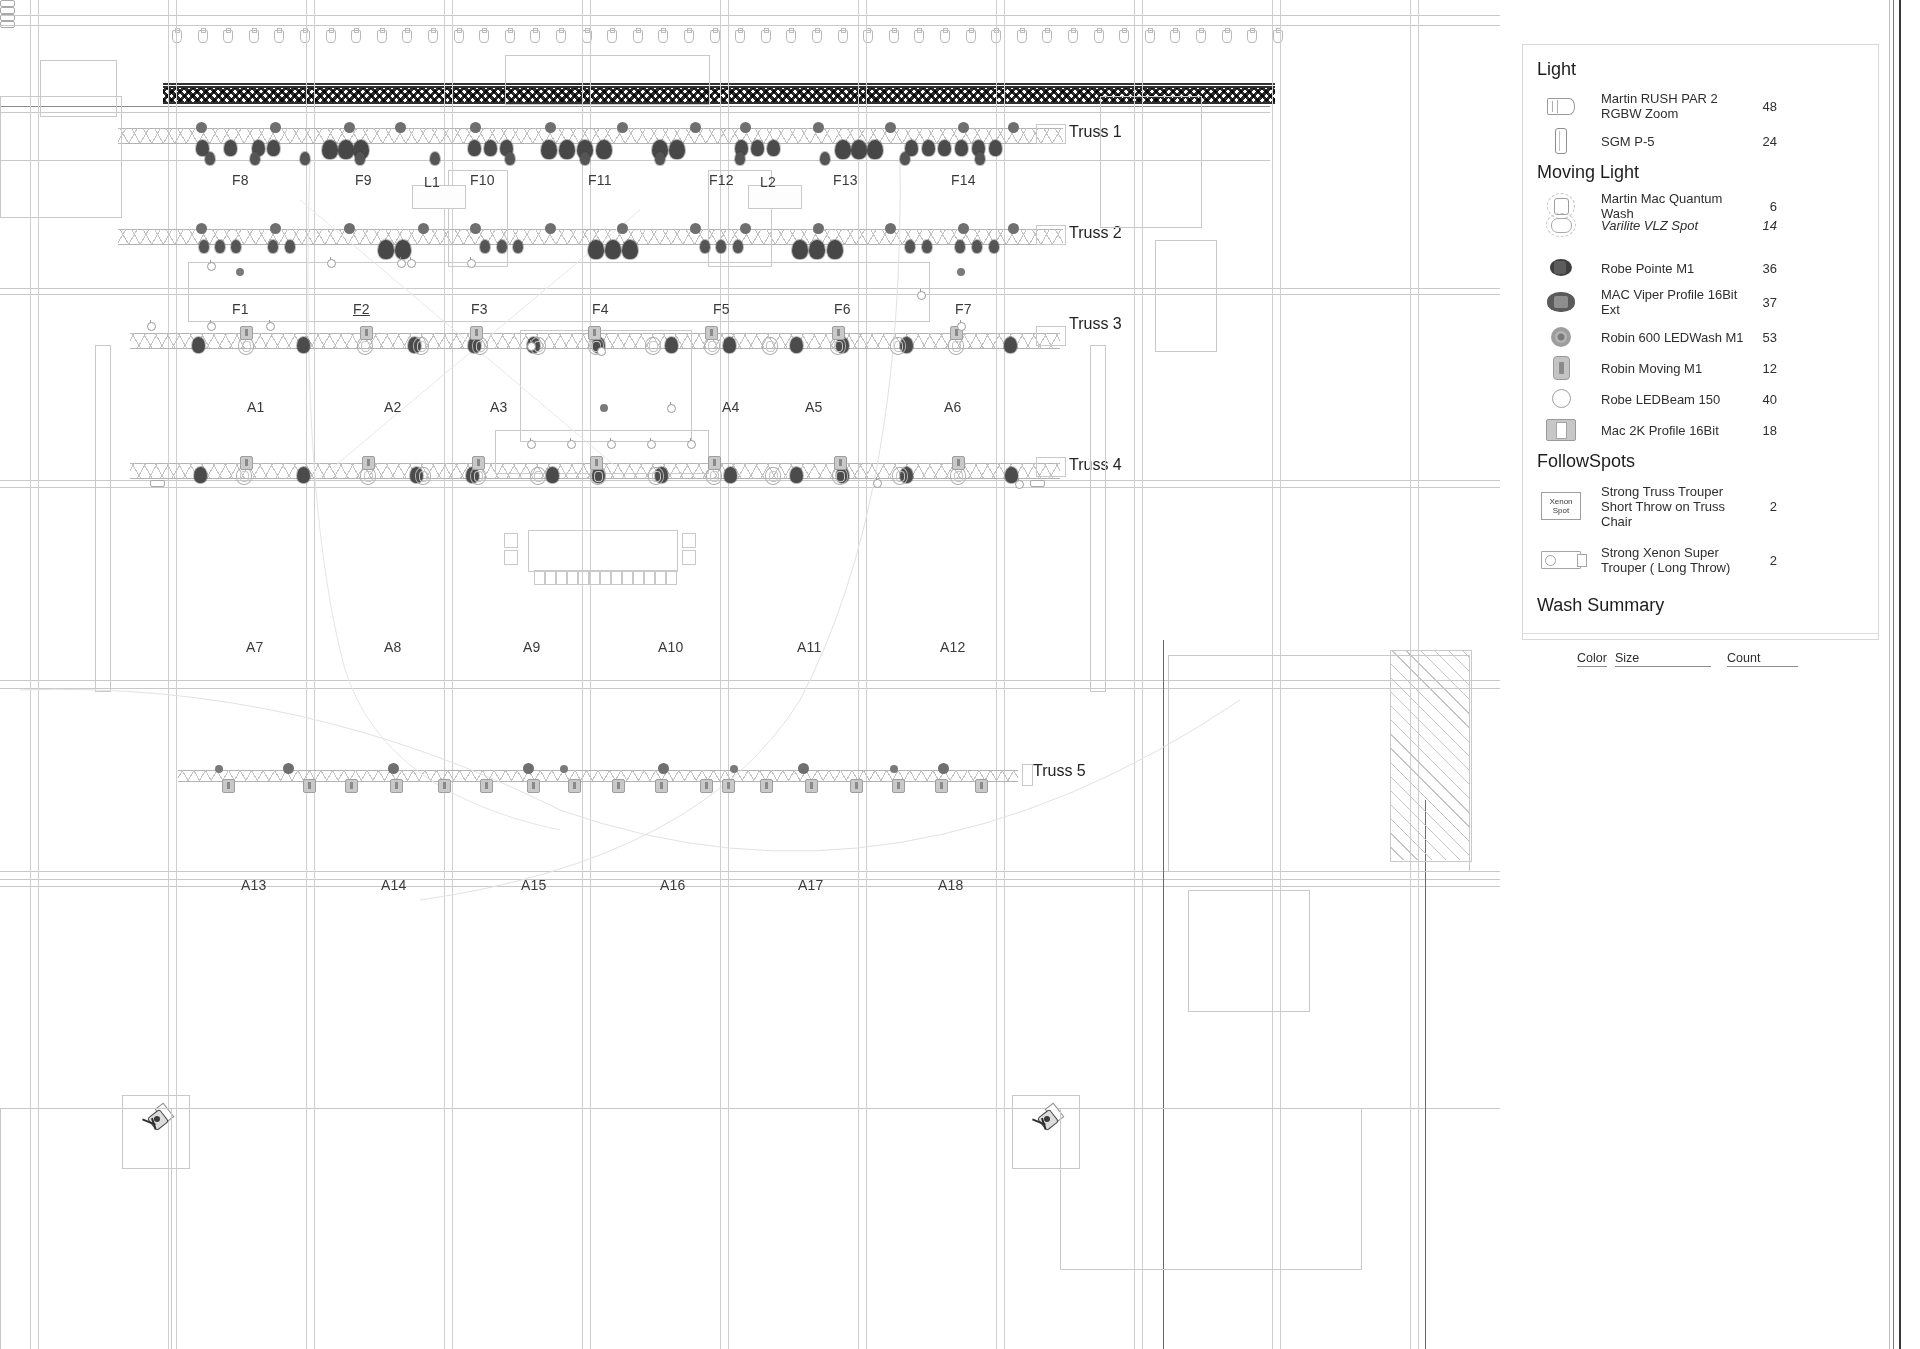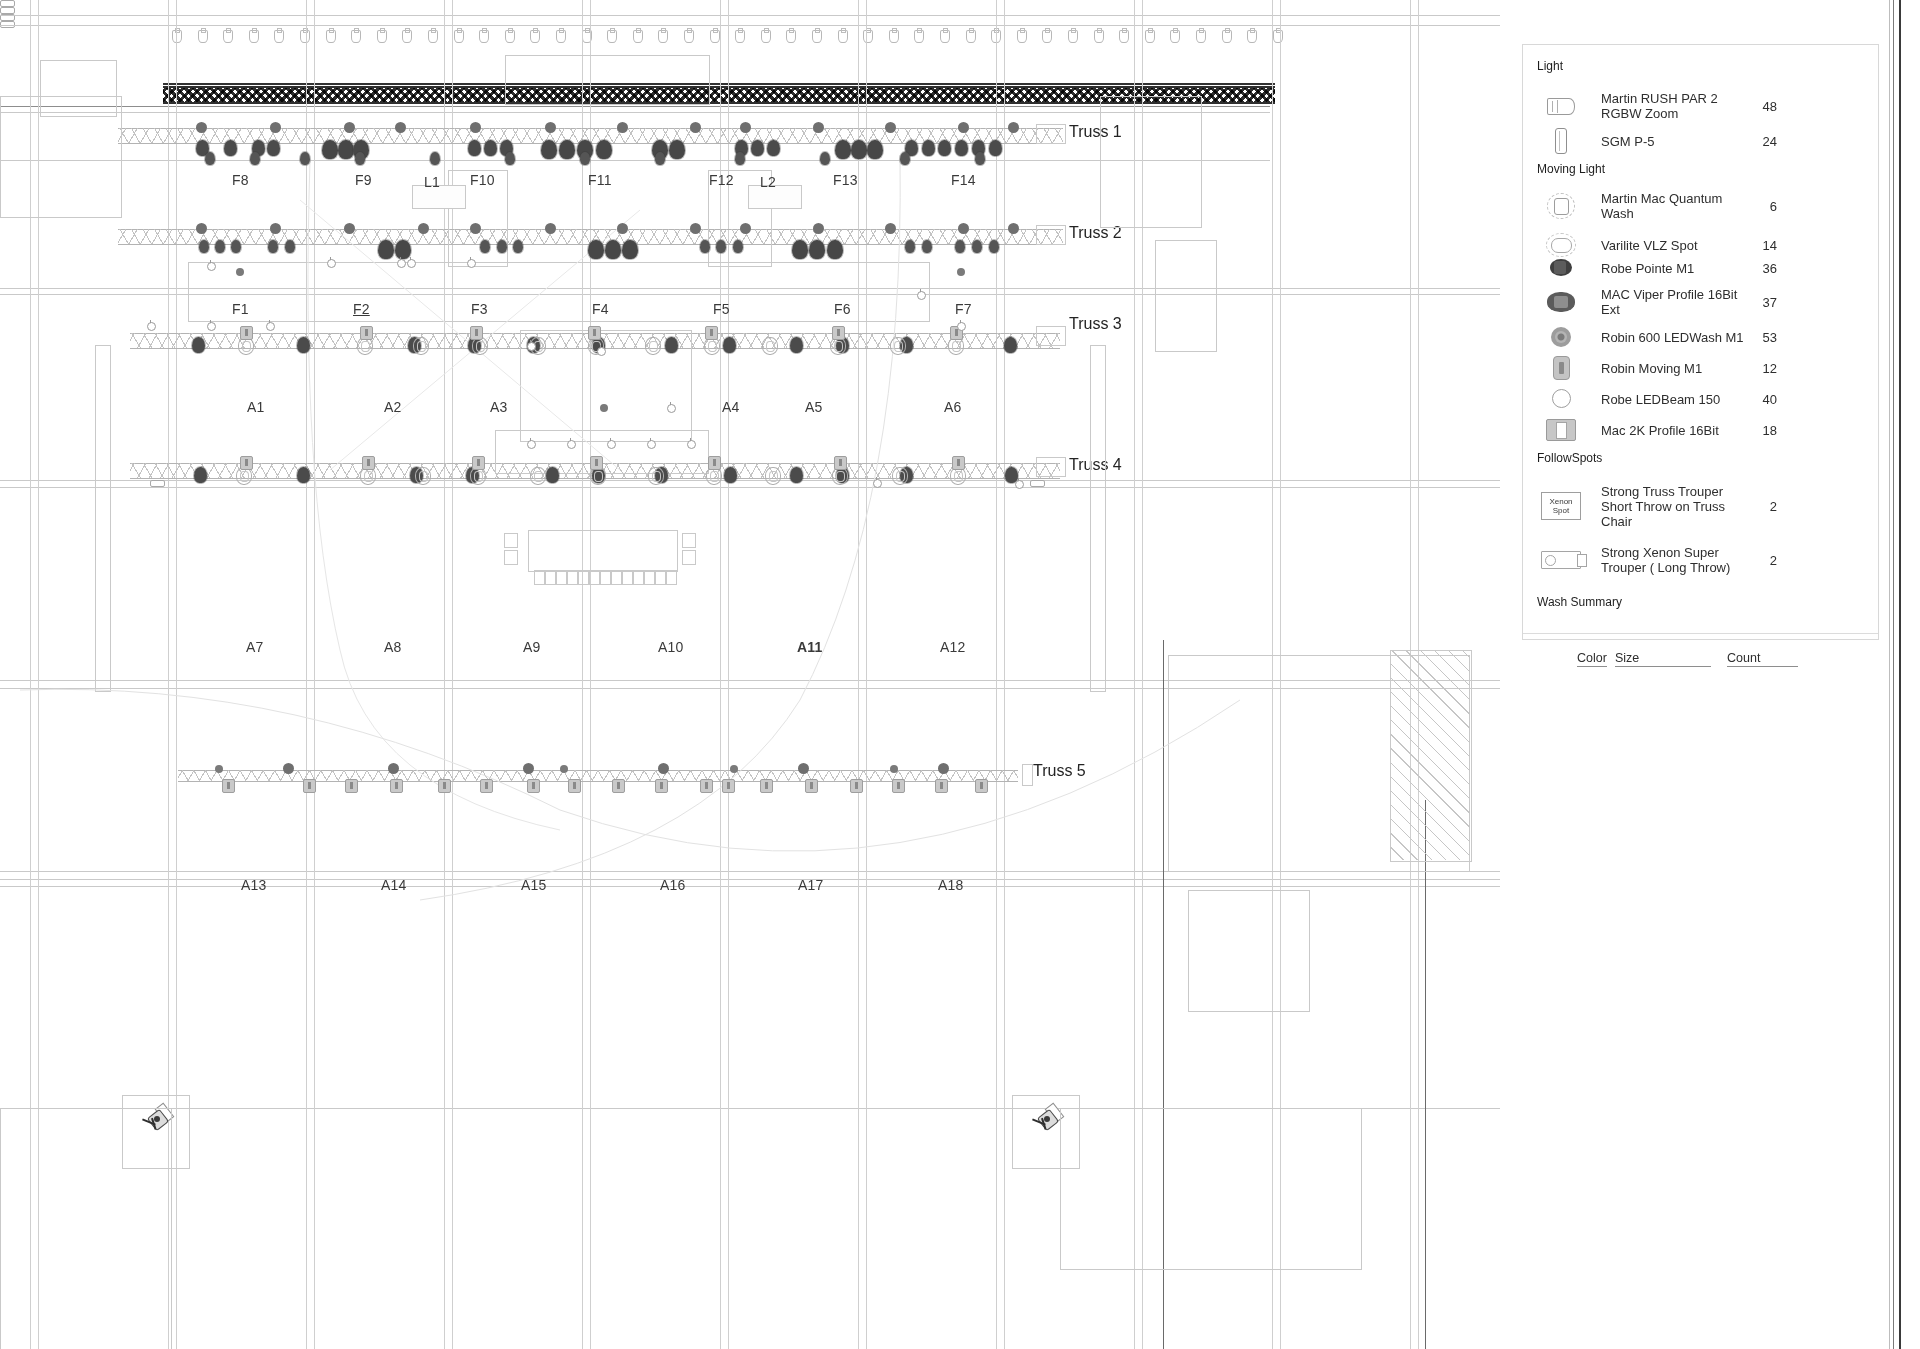--- a/index.html
+++ b/index.html
@@ -64,21 +64,21 @@
   
   .clamp{width:13px;height:5px;border:1px solid #a9a9a9;border-radius:2px;background:#fff;}
 
   
   .lbl{position:absolute;font-size:14px;color:#3a3a3a;white-space:nowrap;letter-spacing:.2px;}
   .truss-lbl{position:absolute;font-size:16px;color:#242424;white-space:nowrap;}
 
   
   #legend{position:absolute;left:1522px;top:44px;width:355px;height:594px;
           background:#fff;border:1px solid #d8d8d8;box-shadow:0 0 0 0 #fff;}
-  .lgroup-title{position:absolute;font-size:12px;color:#1d1d1d;left:14px;}
+  .lgroup-title{position:absolute;font-size:18px;color:#1d1d1d;left:14px;}
   .lrow{position:absolute;left:0;right:0;height:34px;}
   .lrow .sym{position:absolute;left:18px;top:50%;transform:translateY(-50%);
              width:40px;height:30px;display:flex;align-items:center;justify-content:center;}
   .lrow .nm{position:absolute;left:78px;top:50%;transform:translateY(-50%);
             font-size:13px;color:#2e2e2e;line-height:15px;width:150px;}
   .lrow .ct{position:absolute;left:236px;top:50%;transform:translateY(-50%);
             font-size:13px;color:#2e2e2e;text-align:right;width:18px;}
   .csum-head{position:absolute;left:54px;font-size:12.5px;color:#2e2e2e;
              border-bottom:1px solid #8e8e8e;padding-bottom:1px;}
   .csum-sep{position:absolute;left:0;right:0;height:1px;background:#dcdcdc;}
@@ -572,21 +572,21 @@
       <div class="lbl" style="left: 247px; top: 399px;">A1</div>
       <div class="lbl" style="left: 384px; top: 399px;">A2</div>
       <div class="lbl" style="left: 490px; top: 399px;">A3</div>
       <div class="lbl" style="left: 722px; top: 399px;">A4</div>
       <div class="lbl" style="left: 805px; top: 399px;">A5</div>
       <div class="lbl" style="left: 944px; top: 399px;">A6</div>
       <div class="lbl" style="left: 246px; top: 639px;">A7</div>
       <div class="lbl" style="left: 384px; top: 639px;">A8</div>
       <div class="lbl" style="left: 523px; top: 639px;">A9</div>
       <div class="lbl" style="left: 658px; top: 639px;">A10</div>
-      <div class="lbl" style="left: 797px; top: 639px; font-weight: bold;">A11</div>
+      <div class="lbl" style="left: 797px; top: 639px;">A11</div>
       <div class="lbl" style="left: 940px; top: 639px;">A12</div>
       <div class="lbl" style="left: 241px; top: 877px;">A13</div>
       <div class="lbl" style="left: 381px; top: 877px;">A14</div>
       <div class="lbl" style="left: 521px; top: 877px;">A15</div>
       <div class="lbl" style="left: 660px; top: 877px;">A16</div>
       <div class="lbl" style="left: 798px; top: 877px;">A17</div>
       <div class="lbl" style="left: 938px; top: 877px;">A18</div>
     </div>
 
   <div id="legend">
@@ -607,21 +607,21 @@
           <div class="ct">24</div>
         </div>
         <div class="lgroup-title" style="top: 117px;">Moving Light</div>
         <div class="lrow" style="top: 145px; height: 31px;">
           <div class="sym">
             <div class="g-mh"></div>
           </div>
           <div class="nm">Martin Mac Quantum Wash</div>
           <div class="ct">6</div>
         </div>
-        <div class="lrow" style="top: 184px; height: 31px;">
+        <div class="lrow" style="top: 164px; height: 31px; font-style: italic;">
           <div class="sym">
             <div class="g-vlz"></div>
           </div>
           <div class="nm">Varilite VLZ Spot</div>
           <div class="ct">14</div>
         </div>
         <div class="lrow" style="top: 207px; height: 31px;">
           <div class="sym">
             <div class="g-pointe"></div>
           </div>

